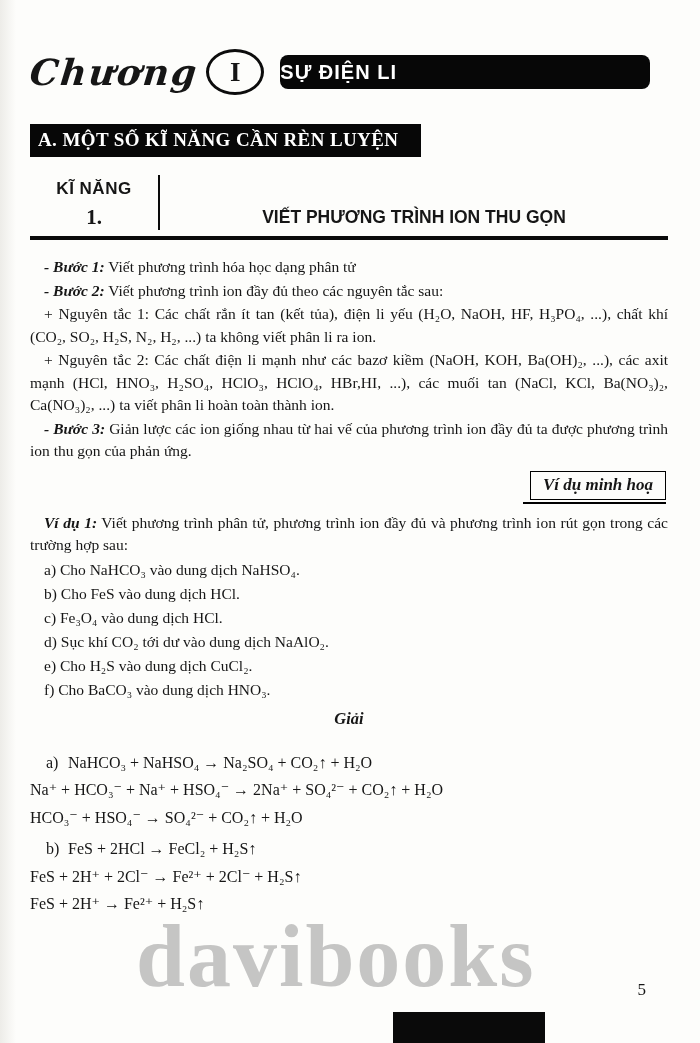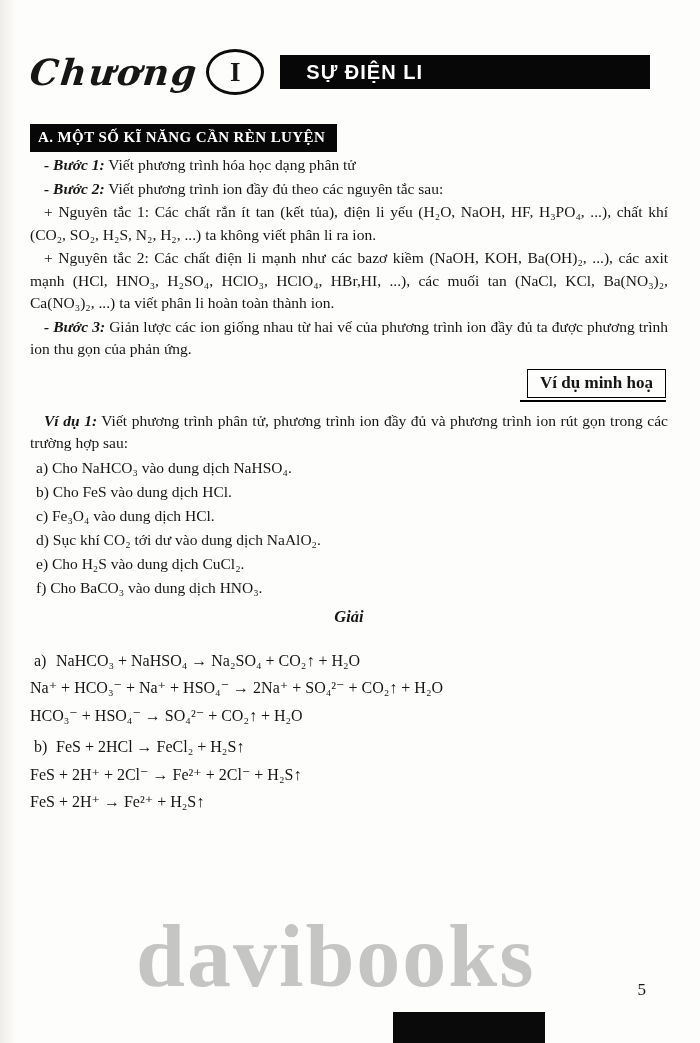--- a/index.html
+++ b/index.html
@@ -11,53 +11,53 @@
 
   
   .chap-row { display:flex; align-items:center; height:56px; margin-bottom:24px; }
   .chuong { font-family:"DejaVu Serif",serif; font-style:italic; font-weight:bold;
             font-size:36px; letter-spacing:2px; transform:skewX(-6deg); white-space:nowrap; }
   .chap-oval { flex:0 0 auto; width:58px; height:46px; border:3px solid #0c0c0c; border-radius:50%;
                display:flex; align-items:center; justify-content:center; margin-left:8px;
                font-size:27px; font-weight:bold; font-family:"Liberation Serif",serif; }
   .chap-bar { flex:1; height:34px; background:#070707; color:#fff;
               font-family:"Liberation Sans",sans-serif; font-weight:bold; font-size:20px;
-              line-height:34px; padding-left:26px; letter-spacing:1px; margin-left:16px; margin-right:18px; }
+              line-height:34px; letter-spacing:1px; margin-left:16px; margin-right:18px;border-radius:8px; }
 
   
   .section-bar { display:inline-block; background:#070707; color:#fff; font-weight:bold;
-                 font-size:15px; padding:5px 12px 6px 8px; letter-spacing:.4px; margin-bottom:2px; }
+                 font-size:19px; padding:5px 23px 6px 8px; letter-spacing:.4px; margin-bottom:18px; }
 
   
   .skill-box { display:flex; align-items:stretch; border-bottom:4px solid #0a0a0a;
                padding-bottom:6px; margin-bottom:16px; }
   .skill-left { width:128px; text-align:center; padding:4px 0 0; }
   .skill-label { font-family:"Liberation Sans",sans-serif; font-weight:bold; font-size:17px; letter-spacing:.5px; }
   .skill-num { font-size:21px; font-weight:bold; margin-top:6px; }
   .skill-divider { width:2px; background:#0a0a0a; }
   .skill-title { flex:1; display:flex; align-items:flex-end; justify-content:center;
                  font-family:"Liberation Sans",sans-serif; font-weight:bold; font-size:17.5px;
                  padding-bottom:2px; }
 
   
   .para { font-size:15.5px; line-height:22.5px; text-align:justify; text-indent:14px; margin-bottom:1px; }
   .lead { font-weight:bold; font-style:italic; }
 
   .vidu-row { display:flex; justify-content:flex-end; margin:8px 2px 12px 0; }
   .vidu-box { position:relative; border:1.6px solid #000; padding:3px 12px 4px;
-              font-weight:bold; font-size:17px; }
+              font-weight:bold; font-style:italic; font-size:17px; }
   .vidu-box::after { content:""; position:absolute; left:-8px; right:-1px; bottom:-5px;
                      height:1.6px; background:#000; }
 
-  .ex-item { font-size:15.5px; line-height:24px; margin-left:6px; }
+  .ex-item { font-size:15.5px; line-height:24px; margin-left:14px; }
   .giai { text-align:center; font-weight:bold; font-style:italic; font-size:16.5px; margin:7px 0 20px; }
 
   .eq-group { margin-bottom:4px; }
   .eq-line { font-size:16px; line-height:27.5px; white-space:nowrap; }
-  .eq-line.first { margin-left:4px; }
+  .eq-line.first { margin-left:16px; }
   .eq-label { display:inline-block; width:22px; }
 
   
   .wm-strip { position:absolute; left:393px; top:1012px; width:152px; height:31px; background:#0a0a0a; z-index:2; }
   .wm-name { position:absolute; left:136px; top:906px; font-size:88px; font-weight:bold;
              color:#8f8f8f; opacity:.5; z-index:3; letter-spacing:2px;
              font-family:"Liberation Serif",serif; pointer-events:none; }
   .wm-slogan { position:absolute; left:260px; top:1045px; font-size:33px; color:#ababab; opacity:.9;
                z-index:4; letter-spacing:1px; font-family:"Liberation Sans",sans-serif; pointer-events:none; }
   .page-num { position:absolute; right:54px; top:980px; font-size:17px; z-index:1; }
@@ -73,20 +73,28 @@
       <span class="chap-oval">
         <span>I</span>
       </span>
       <div class="chap-bar">SỰ ĐIỆN LI</div>
     </div>
 
     <div>
       <div class="section-bar">A. MỘT SỐ KĨ NĂNG CẦN RÈN LUYỆN</div>
     </div>
 
+    <div class="skill-box">
+      <div class="skill-left">
+        <div class="skill-label">KĨ NĂNG</div>
+        <div class="skill-num">1.</div>
+      </div>
+      <div class="skill-divider"></div>
+      <div class="skill-title">VIẾT PHƯƠNG TRÌNH ION THU GỌN</div>
+    </div>
 
     <p class="para"><span class="lead">- Bước 1:</span><span> Viết phương trình hóa học dạng phân tử</span></p>
     <p class="para"><span class="lead">- Bước 2:</span><span> Viết phương trình ion đầy đủ theo các nguyên tắc sau:</span></p>
     <p class="para">+ Nguyên tắc 1: Các chất rắn ít tan (kết tủa), điện li yếu (H₂O, NaOH, HF, H₃PO₄, ...), chất khí (CO₂, SO₂, H₂S, N₂, H₂, ...) ta không viết phân li ra ion.</p>
     <p class="para">+ Nguyên tắc 2: Các chất điện li mạnh như các bazơ kiềm (NaOH, KOH, Ba(OH)₂, ...), các axit mạnh (HCl, HNO₃, H₂SO₄, HClO₃, HClO₄, HBr,HI, ...), các muối tan (NaCl, KCl, Ba(NO₃)₂, Ca(NO₃)₂, ...) ta viết phân li hoàn toàn thành ion.</p>
     <p class="para"><span class="lead">- Bước 3:</span><span> Giản lược các ion giống nhau từ hai vế của phương trình ion đầy đủ ta được phương trình ion thu gọn của phản ứng.</span></p>
 
     <div class="vidu-row">
       <div class="vidu-box">
         <span>Ví dụ minh hoạ</span>

